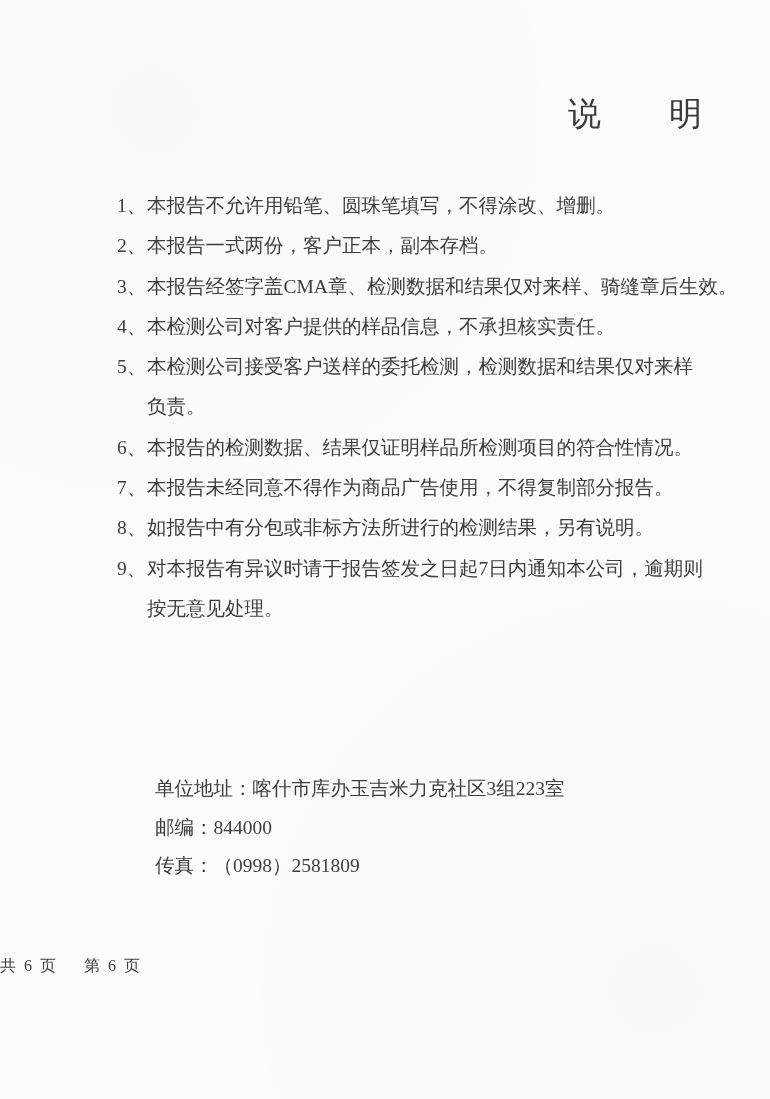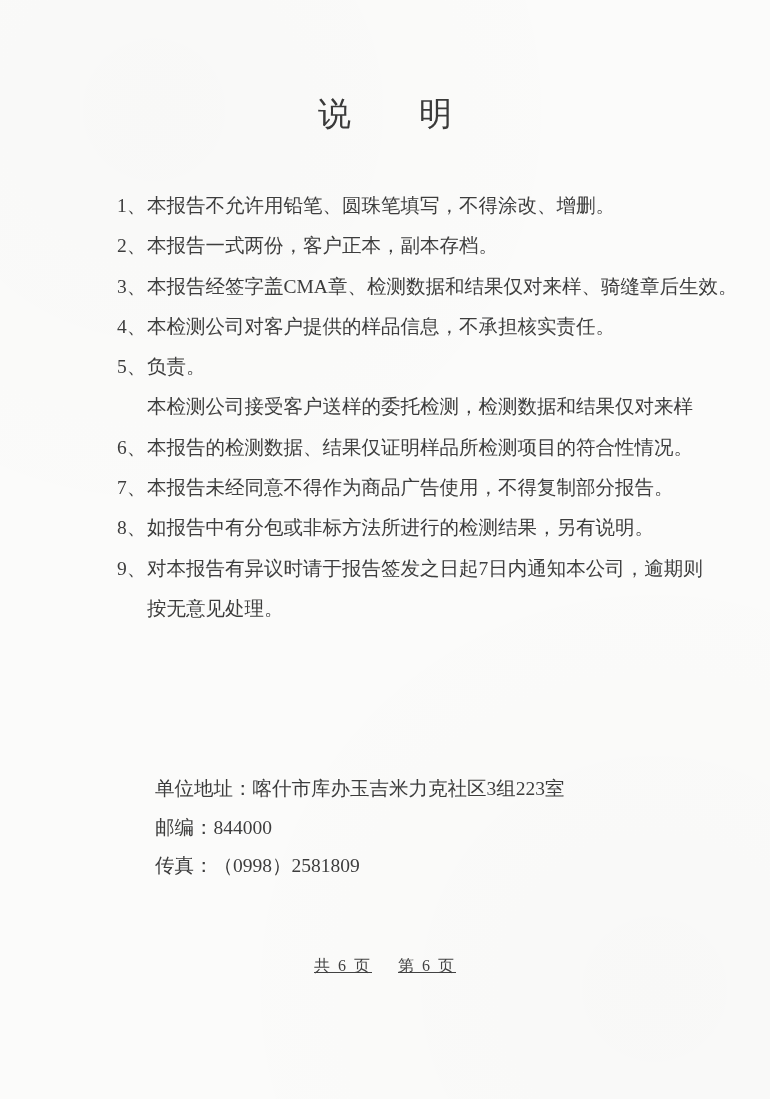--- a/index.html
+++ b/index.html
@@ -19,21 +19,21 @@
       radial-gradient(circle at 20% 10%, rgba(0,0,0,0.012), transparent 40%),
       radial-gradient(circle at 85% 90%, rgba(0,0,0,0.012), transparent 40%),
       #fbfbfa;
   }
   .title {
     position: absolute;
     top: 92px;
     left: 0;
     width: 100%;
     margin: 0;
-    text-align: center;
+    text-align: right;
     font-size: 33px;
     font-weight: 400;
     letter-spacing: 68px;
     padding-left: 68px;
     box-sizing: border-box;
     color: #3a3a3a;
   }
   .notes {
     position: absolute;
     top: 186px;
@@ -51,25 +51,24 @@
     top: 770px;
     left: 155px;
     font-size: 19.5px;
     line-height: 38.5px;
   }
   .footer {
     position: absolute;
     top: 956px;
     left: 0;
     width: 100%;
-    text-align: center;
+    text-align: left;
     font-size: 16px;
     letter-spacing: 2px;
     color: #424242;
-    text-decoration: underline;
   }
   .footer .second { margin-left: 26px; }
 </style>
 </head>
 <body>
 
 <div class="page">
 
   <h1 class="title">说明</h1>
 
@@ -99,22 +98,22 @@
     <div class="note">
       <span class="num">4、</span>
       <span class="txt">
         <div>本检测公司对客户提供的样品信息，不承担核实责任。</div>
       </span>
     </div>
 
     <div class="note">
       <span class="num">5、</span>
       <span class="txt">
+        <div>本检测公司接受客户送样的委托检测，检测数据和结果仅对来样</div>
         <div>负责。</div>
-        <div>本检测公司接受客户送样的委托检测，检测数据和结果仅对来样</div>
       </span>
     </div>
 
     <div class="note">
       <span class="num">6、</span>
       <span class="txt">
         <div>本报告的检测数据、结果仅证明样品所检测项目的符合性情况。</div>
       </span>
     </div>
 

